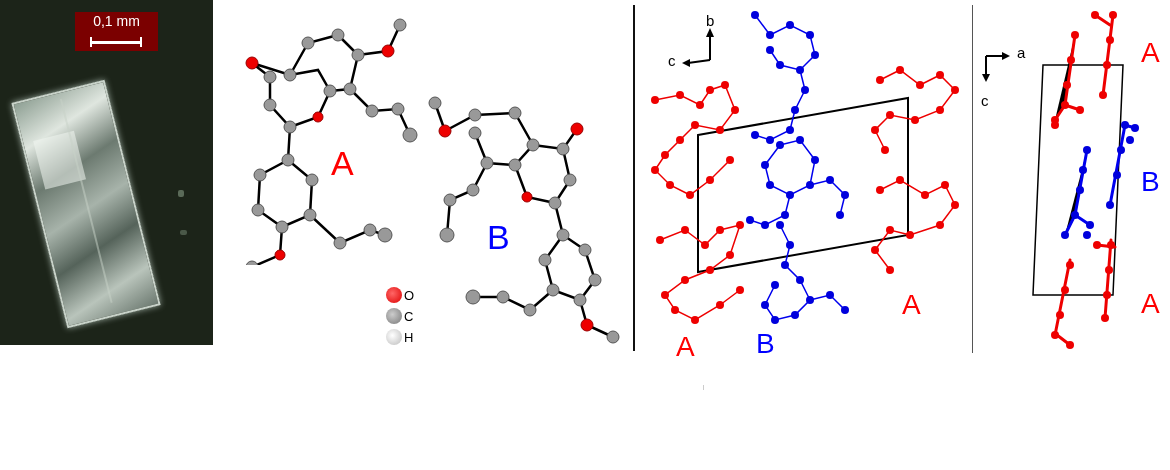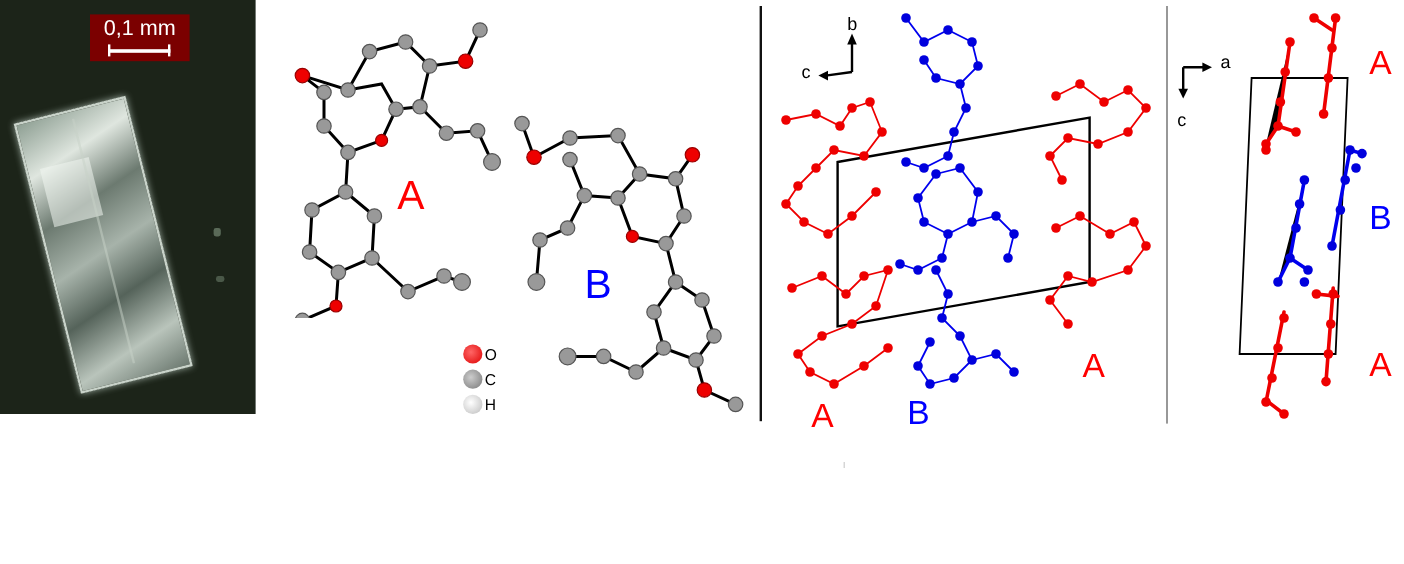--- a/index.html
+++ b/index.html
@@ -5,21 +5,21 @@
   html,body{margin:0;padding:0;background:#fff;}
   body{width:1170px;height:470px;position:relative;overflow:hidden;font-family:"Liberation Sans",sans-serif;}
   .panel{position:absolute;top:0;}
   #photo{left:0;top:0;width:213px;height:345px;background:#1c2419;overflow:hidden;}
   #photo .crystal{position:absolute;left:38px;top:88px;width:92px;height:228px;transform:rotate(-14deg);
     background:linear-gradient(160deg,#8fa094 0%,#dfe6df 18%,#6c7a70 35%,#a7b3aa 52%,#55635a 68%,#b9c4bb 85%,#6d7a71 100%);
     border:2px solid #c8d2c9;box-shadow:0 0 6px #9aa89e;}
   #photo .crystal .facet{position:absolute;left:10px;top:40px;width:42px;height:50px;background:rgba(240,245,240,.55);}
   #photo .crystal .line{position:absolute;left:46px;top:6px;width:2px;height:210px;background:rgba(200,210,200,.5);}
   #scalebar{position:absolute;left:75px;top:12px;width:83px;height:39px;background:#7b0000;color:#fff;}
-  #scalebar .lbl{position:absolute;left:0;right:0;top:1px;text-align:center;font-size:18px;}
+  #scalebar .lbl{position:absolute;left:0;right:0;top:1px;text-align:center;font-size:14px;}
   #scalebar .bar{position:absolute;left:15px;top:29px;width:52px;height:3px;background:#fff;}
   #scalebar .bar:before,#scalebar .bar:after{content:"";position:absolute;top:-4px;width:2px;height:10px;background:#fff;}
   #scalebar .bar:before{left:0;}#scalebar .bar:after{right:0;}
   #speck1{position:absolute;left:178px;top:190px;width:6px;height:7px;background:#5a6a58;border-radius:2px;}
   #speck2{position:absolute;left:180px;top:230px;width:7px;height:5px;background:#4a5848;border-radius:2px;}
   svg{position:absolute;}
   .lab{position:absolute;font-size:34px;line-height:34px;}
   .red{color:#ff0000;}.blue{color:#0000ff;}
   .legend-item{position:absolute;left:386px;font-size:13px;display:flex;align-items:center;gap:2px;color:#000;}
   .ball{width:16px;height:16px;border-radius:50%;display:inline-block;}

